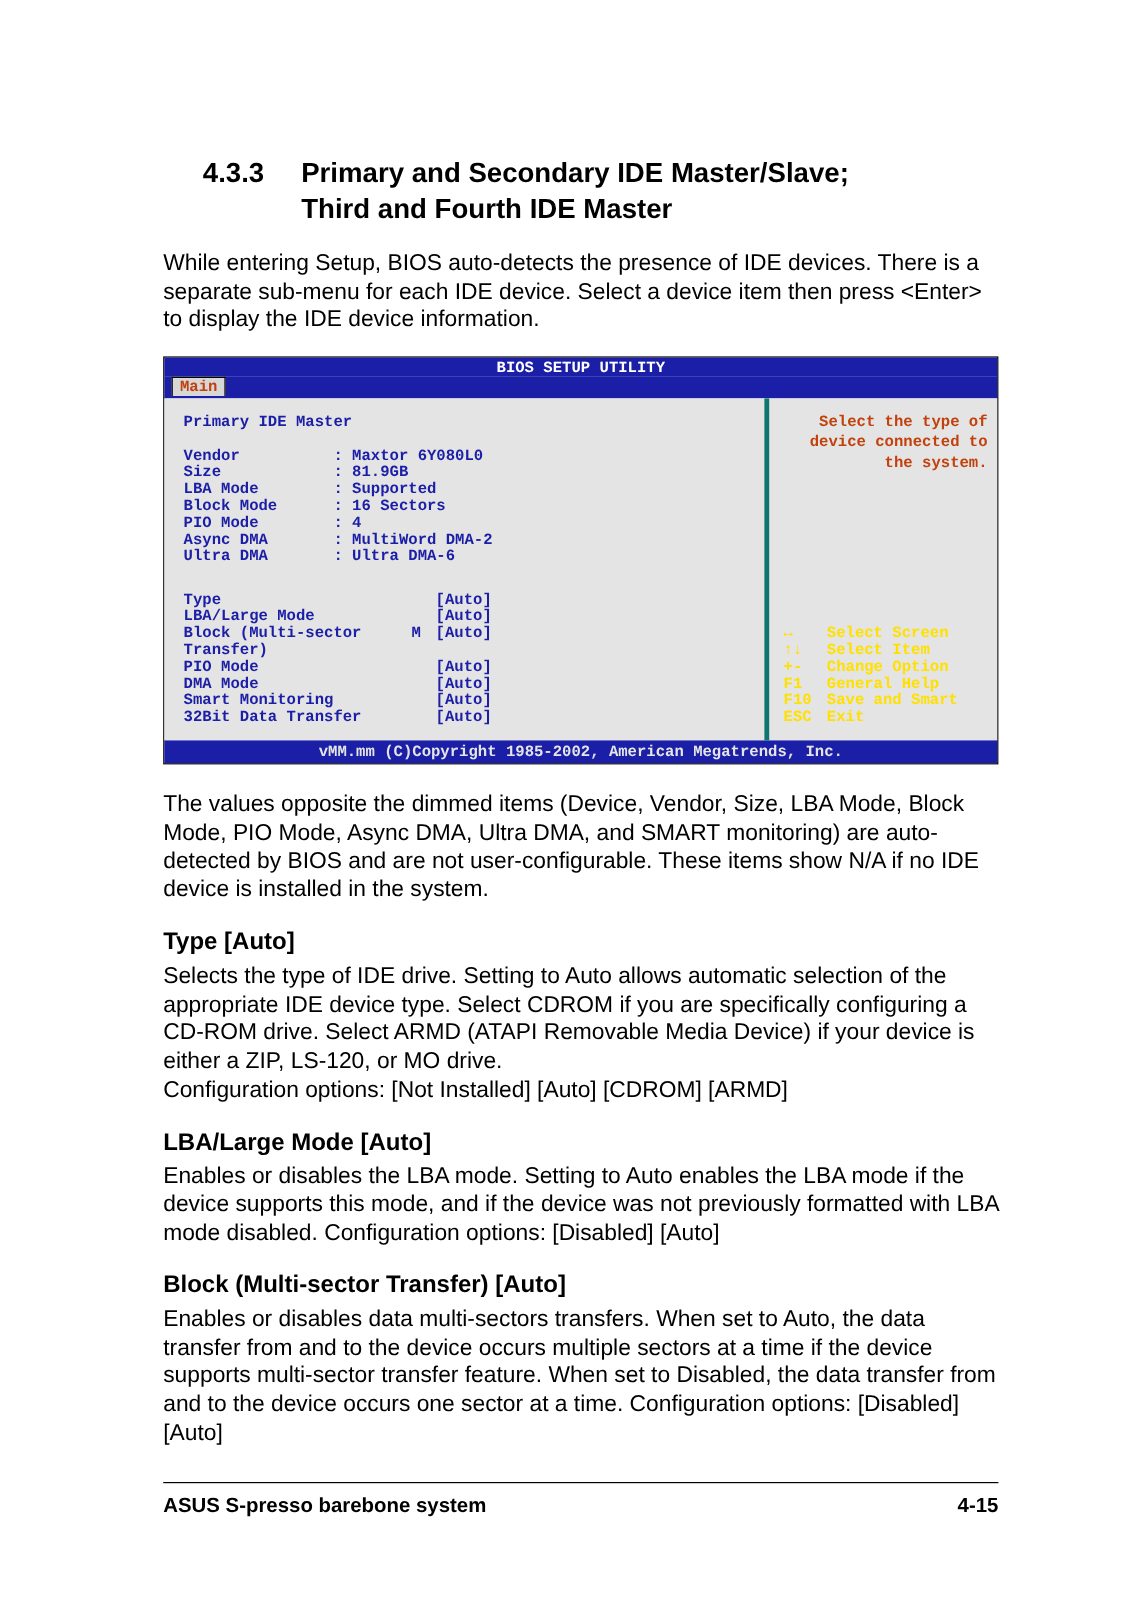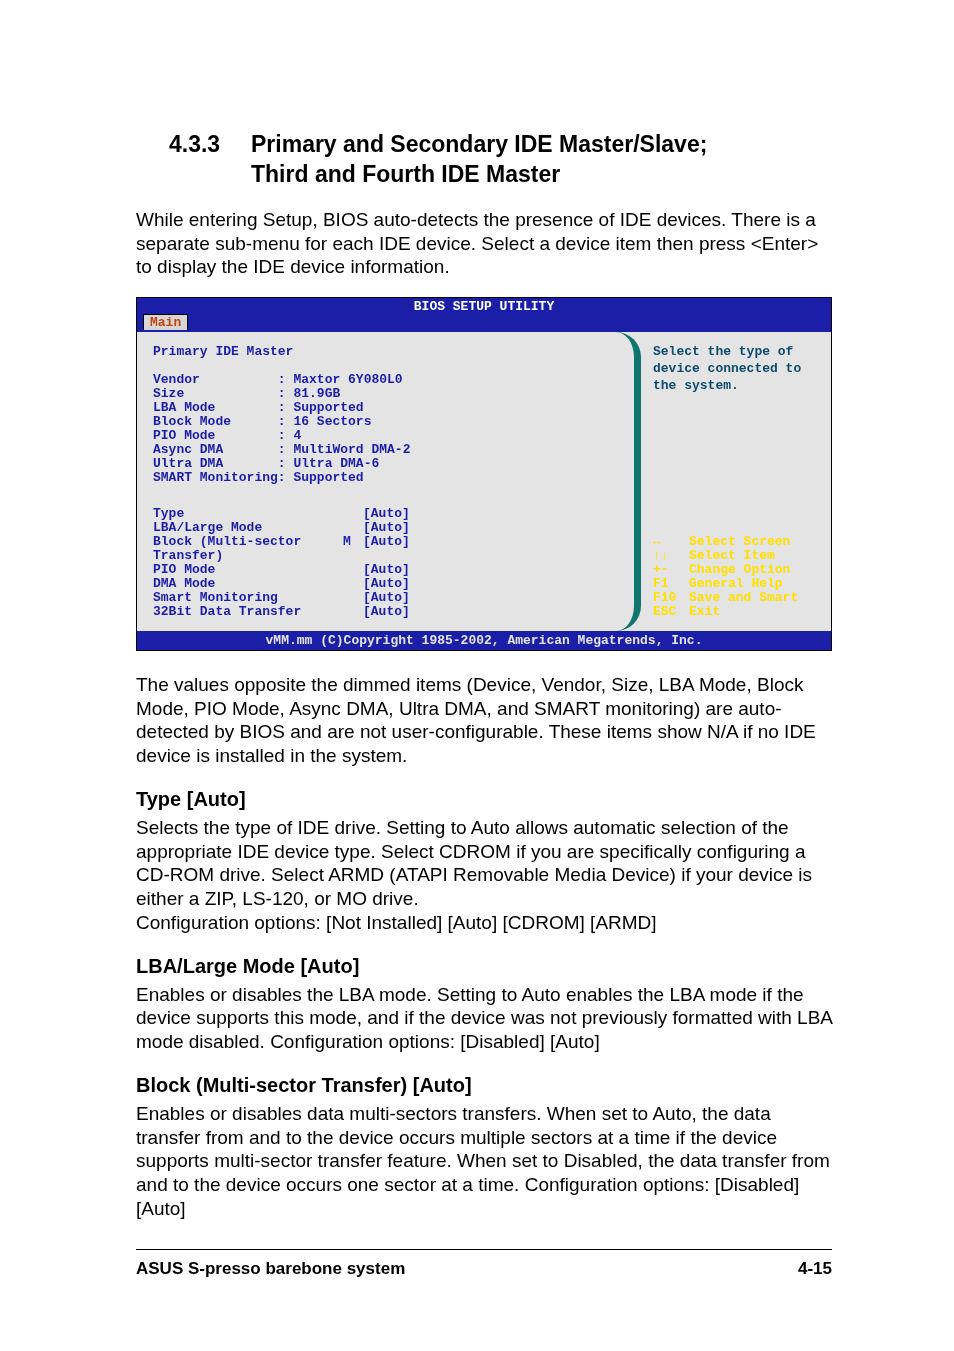--- a/index.html
+++ b/index.html
@@ -11,30 +11,30 @@
   .section-heading .title { flex: 1; }
   .paragraph { font-size: 19px; line-height: 1.25; margin-bottom: 18px; }
   .subheading { font-size: 20px; font-weight: bold; margin-top: 18px; margin-bottom: 4px; }
 
   
   .bios-outer { border: 1px solid #000; margin-bottom: 22px; font-family: "Courier New", monospace; font-size: 13px; font-weight: bold; }
   .bios-titlebar { background: #1b1ea6; color: #fff; text-align: center; padding: 1px 0 0; line-height: 15px; }
   .bios-tabrow { background: #1b1ea6; padding: 0 6px; }
   .bios-tab { display: inline-block; background: #d7d7d7; color: #c2410c; padding: 0 6px; border: 1px solid #000; border-bottom: none; line-height: 15px; }
   .bios-body { display: flex; background: #e4e4e4; }
-  .bios-left { flex: 1; padding: 12px 16px; border-right: 7px solid #0f766e; min-width: 0; border-radius: 25px; }
+  .bios-left { flex: 1; padding: 12px 16px; border-right: 4px solid #0f766e; min-width: 0; }
   .bios-right { width: 190px; padding: 12px 8px 12px 12px; color: #1b1ea6; display: flex; flex-direction: column; justify-content: space-between; }
   .bios-section-title { color: #1b1ea6; margin-bottom: 12px; }
   .bios-info-line { color: #1b1ea6; white-space: pre; line-height: 14px; }
   .bios-settings { margin-top: 22px; }
   .bios-setting-row { display: flex; color: #1b1ea6; line-height: 14px; }
   .bios-setting-row .lbl { width: 190px; }
   .bios-setting-row .mid { width: 20px; }
   .bios-setting-row .val { }
-  .bios-help-text { color: #0c4a6e; }
+  .bios-help-text { color: #c2410c; text-align: right; }
   .bios-keys { }
   .bios-key-row { display: flex; line-height: 14px; }
   .bios-key-row .k { width: 36px; color: #ffe000; }
   .bios-key-row .d { color: #ffe000; }
   .bios-footer { background: #1b1ea6; color: #e5e5e5; text-align: center; padding: 2px 0; line-height: 15px; }
 
   
   .page-footer { border-top: 1px solid #000; margin-top: 28px; padding-top: 8px; display: flex; justify-content: space-between; font-size: 17px; font-weight: bold; gap: 40px; }
 </style>
 </head>
@@ -61,21 +61,20 @@
       <div class="bios-left">
         <div class="bios-section-title">Primary IDE Master</div>
         <div>
           <div class="bios-info-line"><span>Vendor          </span><span>: Maxtor 6Y080L0</span></div>
           <div class="bios-info-line"><span>Size            </span><span>: 81.9GB</span></div>
           <div class="bios-info-line"><span>LBA Mode        </span><span>: Supported</span></div>
           <div class="bios-info-line"><span>Block Mode      </span><span>: 16 Sectors</span></div>
           <div class="bios-info-line"><span>PIO Mode        </span><span>: 4</span></div>
           <div class="bios-info-line"><span>Async DMA       </span><span>: MultiWord DMA-2</span></div>
           <div class="bios-info-line"><span>Ultra DMA       </span><span>: Ultra DMA-6</span></div>
-          <div class="bios-info-line"><span>SMART Monitoring</span><span>: Supported</span></div>
         </div>
         <div class="bios-settings">
           <div class="bios-setting-row">
               <span class="lbl">Type</span>
               <span class="mid"></span>
               <span class="val">[Auto]</span>
             </div>
           <div class="bios-setting-row">
               <span class="lbl">LBA/Large Mode</span>
               <span class="mid"></span>

